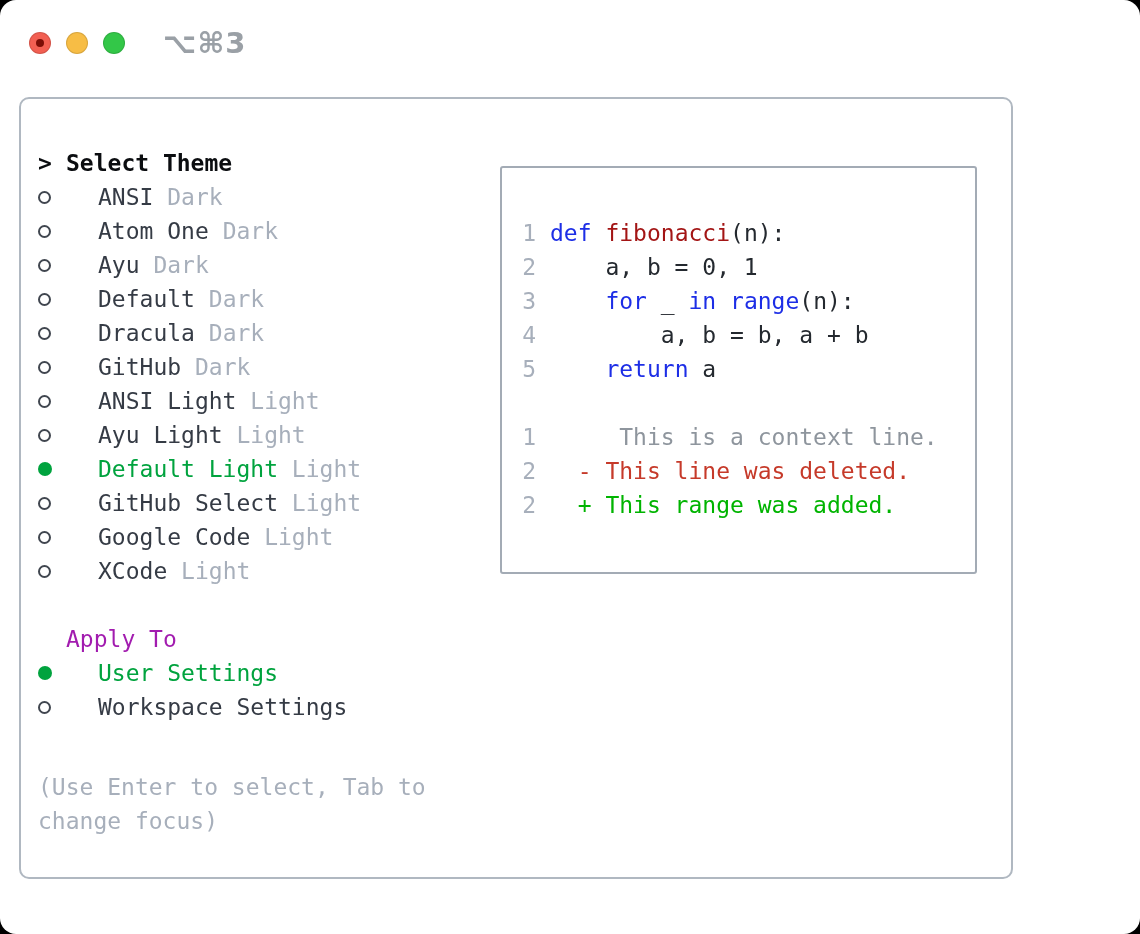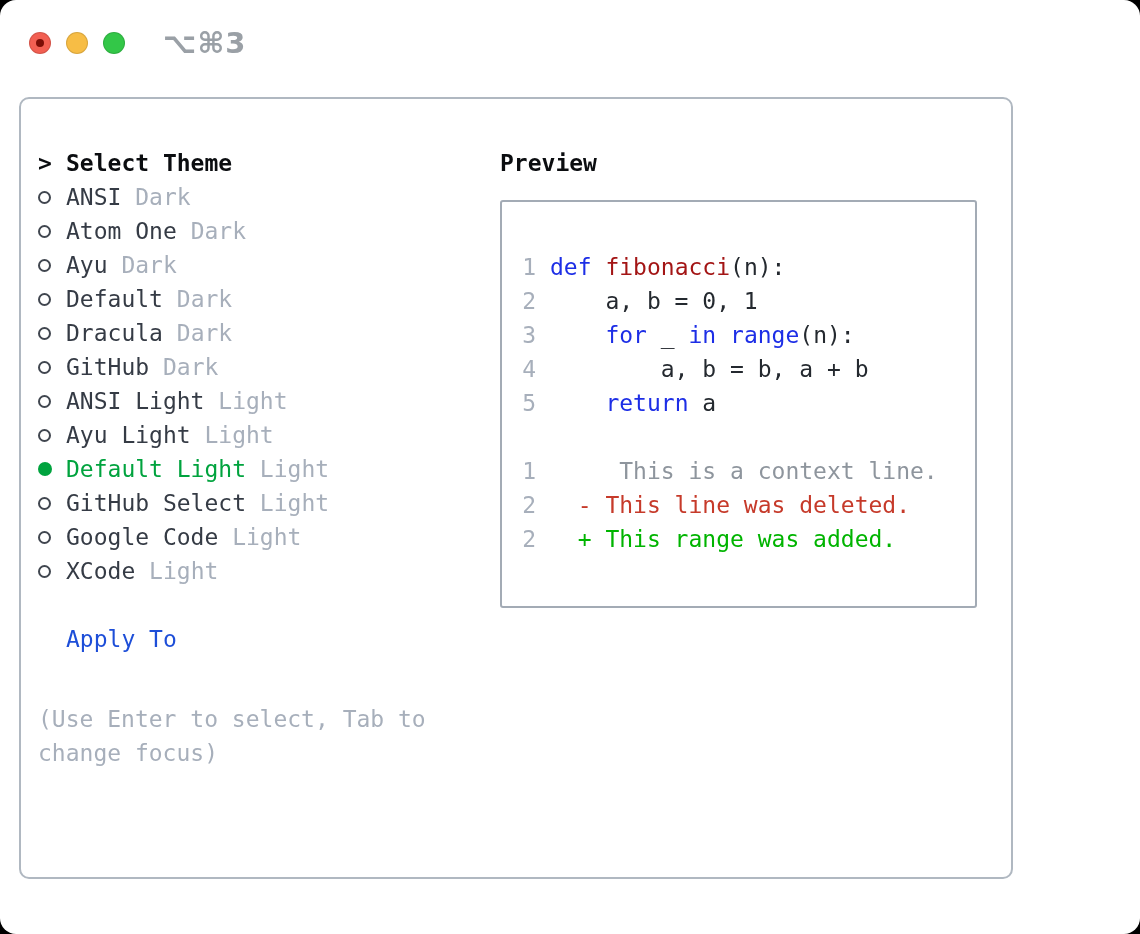--- a/index.html
+++ b/index.html
@@ -53,25 +53,25 @@
     color: var(--c-text, #353b45);
   }
   .prefix-cell { width: 28px; display: flex; align-items: center; flex: none; }
   .caret { font-weight: bold; color: var(--c-heading, #0b0d10); }
   .header-text { font-weight: bold; color: var(--c-heading, #0b0d10); }
   .radio {
     width: 13px; height: 13px; border-radius: 50%;
     border: 2px solid #40464f; flex: none;
   }
   .radio.on { border: none; width: 14px; height: 14px; background: var(--c-selected, #00a33e); }
-  .opt-name { color: var(--c-text, #353b45); }
+  .opt-name { color: var(--c-text, #353b45); margin-left: 32px; }
   .opt-name.on { color: var(--c-selected, #00a33e); }
   .opt-tag { color: var(--c-muted, #a7afbb); }
   .spacer { height: 34px; }
-  .apply-header { padding-left: 28px; color: #1d4ed8; }
+  .apply-header { padding-left: 28px; color: #a21caf; }
   .help {
     width: 425px; font-size: 23px; line-height: 34px;
     color: var(--c-muted, #a7afbb); white-space: normal; margin-top: 12px;
   }
 
   
   .right-col { position: absolute; left: 479px; top: 47px; }
   .preview-header {
     height: 34px; font-size: 23px; line-height: 34px;
     font-weight: bold; color: var(--c-heading, #0b0d10);
@@ -179,28 +179,38 @@
 
   <div class="row">
     <span class="prefix-cell"><span class="radio"></span></span>
     <span class="opt-name">XCode</span><span class="opt-tag"> Light</span>
   </div>
 </div>
 
       <div class="spacer"></div>
 
       <div class="row apply-header">Apply To</div>
+      <div id="apply-list">
+  <div class="row">
+    <span class="prefix-cell"><span class="radio on"></span></span>
+    <span class="opt-name on">User Settings</span>
+  </div>
+
+  <div class="row">
+    <span class="prefix-cell"><span class="radio"></span></span>
+    <span class="opt-name">Workspace Settings</span>
+  </div>
+</div>
 
       <div class="spacer"></div>
 
       <div class="help">(Use Enter to select, Tab to change focus)</div>
     </div>
 
     <div class="right-col">
-      <div class="preview-header">Preview</div>
       <div class="preview-box">
         <div id="preview-lines">
             <div class="pline"><span class="lnum">1</span><span class="s-keyword">def</span><span class="s-code"> </span><span class="s-function">fibonacci</span><span class="s-code">(n):</span></div>
             <div class="pline"><span class="lnum">2</span><span class="s-code">    a, b = 0, 1</span></div>
             <div class="pline"><span class="lnum">3</span><span class="s-code">    </span><span class="s-keyword">for</span><span class="s-code"> _ </span><span class="s-keyword">in</span><span class="s-code"> </span><span class="s-keyword">range</span><span class="s-code">(n):</span></div>
             <div class="pline"><span class="lnum">4</span><span class="s-code">        a, b = b, a + b</span></div>
             <div class="pline"><span class="lnum">5</span><span class="s-code">    </span><span class="s-keyword">return</span><span class="s-code"> a</span></div>
             <div class="pline"><span class="lnum"></span></div>
             <div class="pline"><span class="lnum">1</span><span class="s-context">     This is a context line.</span></div>
             <div class="pline"><span class="lnum">2</span><span class="s-deleted">  - This line was deleted.</span></div>

